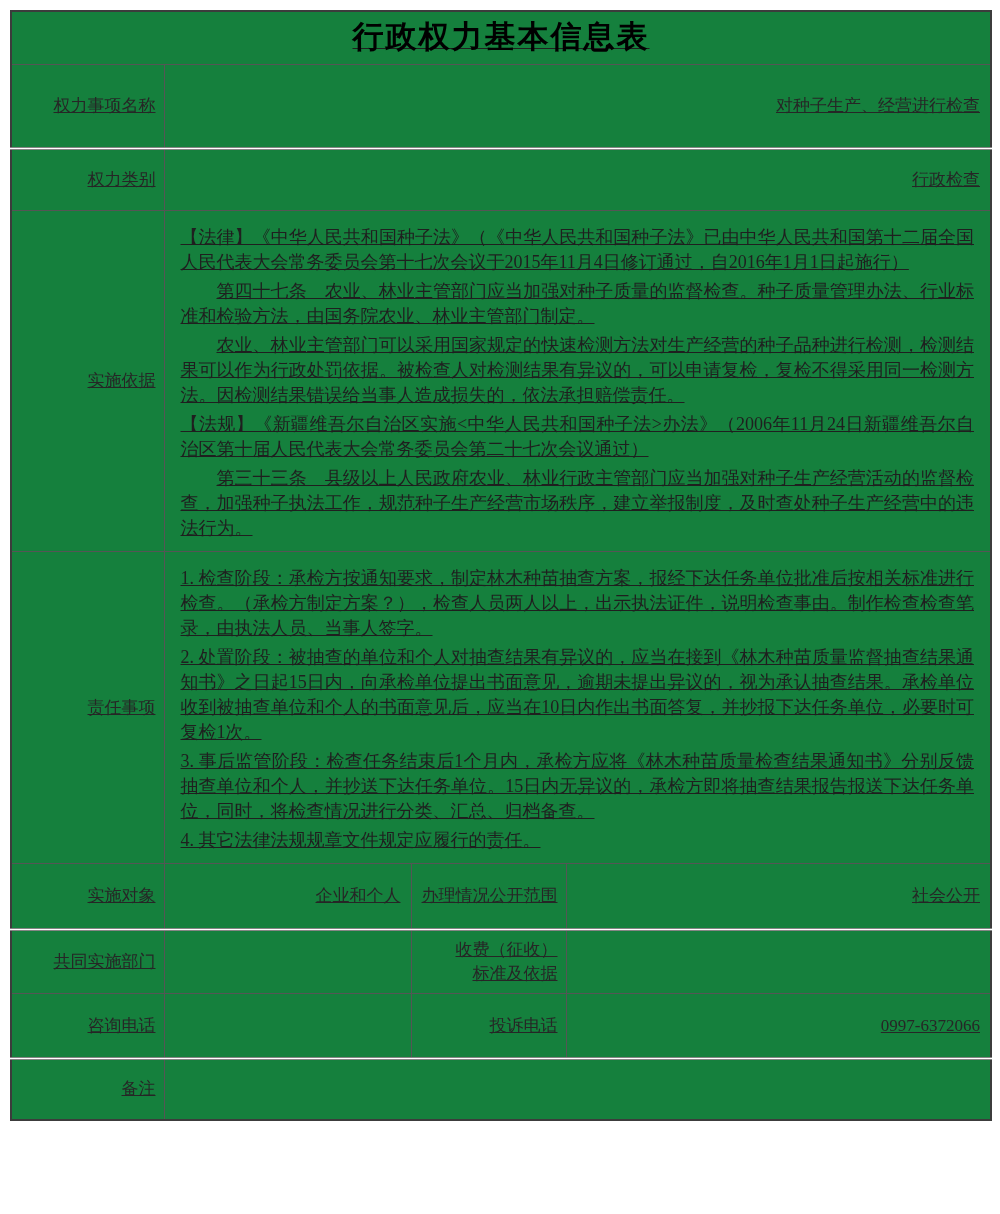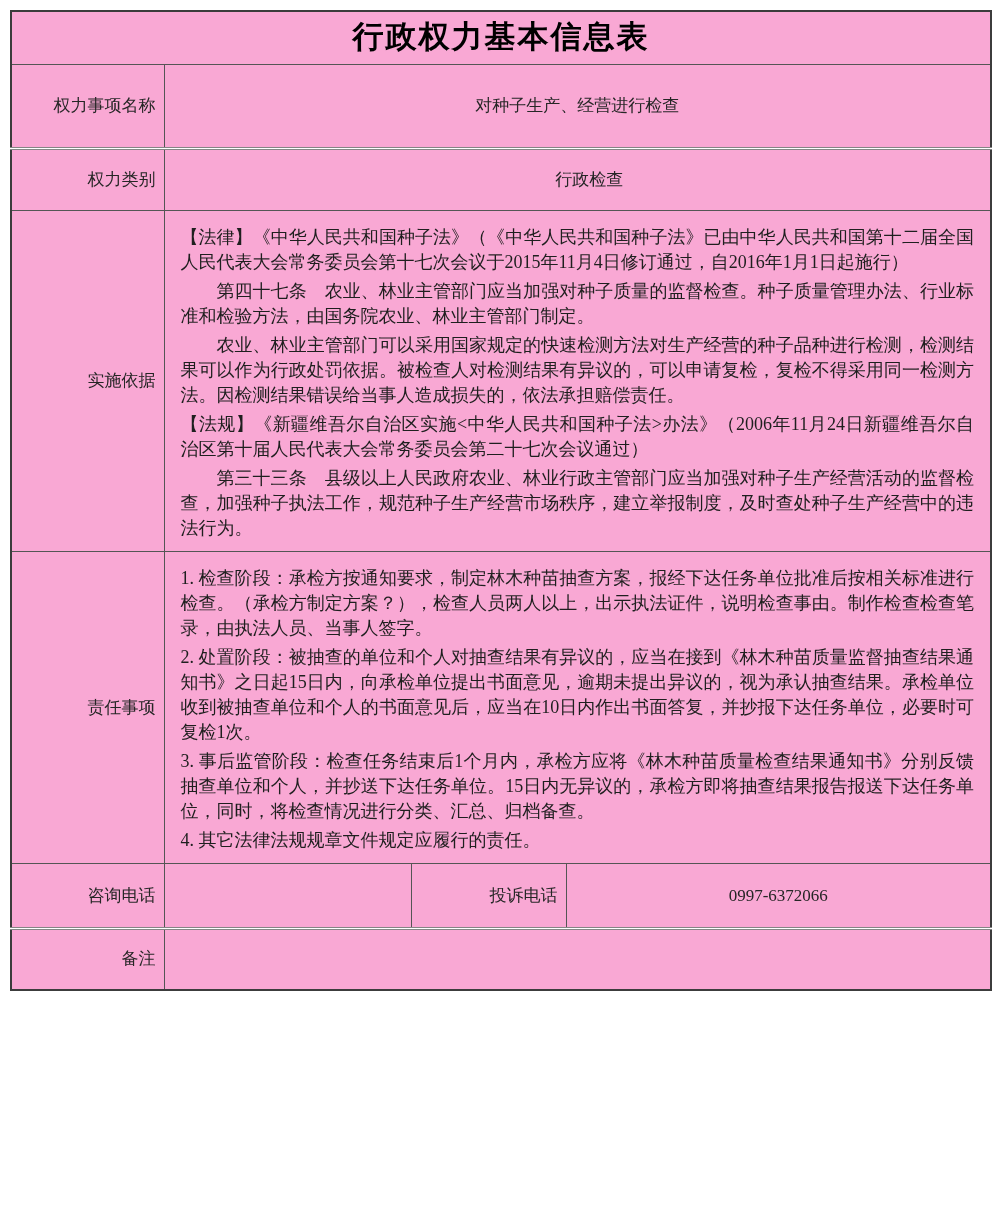--- a/index.html
+++ b/index.html
@@ -19,22 +19,23 @@
   table.info-table {
     width: 980px;
     table-layout: fixed;
     border-collapse: collapse;
     border: 2px solid #3c3c3c;
   }
   table.info-table td {
     border: 1px solid #555555;
     box-sizing: border-box;
     vertical-align: middle;
-    background: #f9a8d4;
+    background: #15803d;
     overflow: hidden;
+    text-decoration: underline;
   }
   tr.sep td {
     border-top: 3px double #858585;
     padding-left: 34px;
   }
   td.title-cell {
     text-align: center;
     height: 50px;
     padding: 2px 0 4px 0;
   }
@@ -46,21 +47,21 @@
     color: #000000;
   }
   td.label-cell {
     text-align: right;
     font-size: 17px;
     padding: 4px 8px;
     line-height: 24px;
     color: #262626;
   }
   td.value-cell {
-    text-align: center;
+    text-align: right;
     font-size: 17px;
     padding: 4px 10px;
     line-height: 24px;
     color: #262626;
   }
   td.long-cell {
     vertical-align: top;
     text-align: left;
     font-size: 18px;
     line-height: 25px;
@@ -131,21 +132,33 @@
       <td class="label-cell">责任事项</td>
       <td class="long-cell" colspan="3">
             <p class="para">1.  检查阶段：承检方按通知要求，制定林木种苗抽查方案，报经下达任务单位批准后按相关标准进行检查。（承检方制定方案？），检查人员两人以上，出示执法证件，说明检查事由。制作检查检查笔录，由执法人员、当事人签字。</p>
             <p class="para">2.  处置阶段：被抽查的单位和个人对抽查结果有异议的，应当在接到《林木种苗质量监督抽查结果通知书》之日起15日内，向承检单位提出书面意见，逾期未提出异议的，视为承认抽查结果。承检单位收到被抽查单位和个人的书面意见后，应当在10日内作出书面答复，并抄报下达任务单位，必要时可复检1次。</p>
             <p class="para">3.  事后监管阶段：检查任务结束后1个月内，承检方应将《林木种苗质量检查结果通知书》分别反馈抽查单位和个人，并抄送下达任务单位。15日内无异议的，承检方即将抽查结果报告报送下达任务单位，同时，将检查情况进行分类、汇总、归档备查。</p>
             <p class="para">4.  其它法律法规规章文件规定应履行的责任。</p>
           </td>
     </tr>
 
 
+    <tr class="r-target">
+      <td class="label-cell">实施对象</td>
+      <td class="value-cell">企业和个人</td>
+      <td class="label-cell">办理情况公开范围</td>
+      <td class="value-cell">社会公开</td>
+    </tr>
 
+    <tr class="r-joint sep">
+      <td class="label-cell">共同实施部门</td>
+      <td class="value-cell"></td>
+      <td class="label-cell">收费（征收）标准及依据</td>
+      <td class="value-cell"></td>
+    </tr>
 
 
     <tr class="r-phone">
       <td class="label-cell">咨询电话</td>
       <td class="value-cell"></td>
       <td class="label-cell">投诉电话</td>
       <td class="value-cell">0997-6372066</td>
     </tr>
 
     <tr class="r-remark sep">

